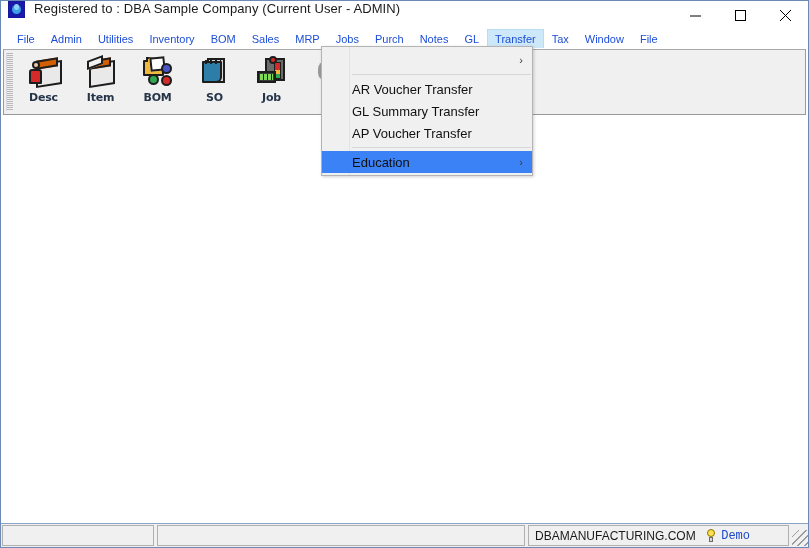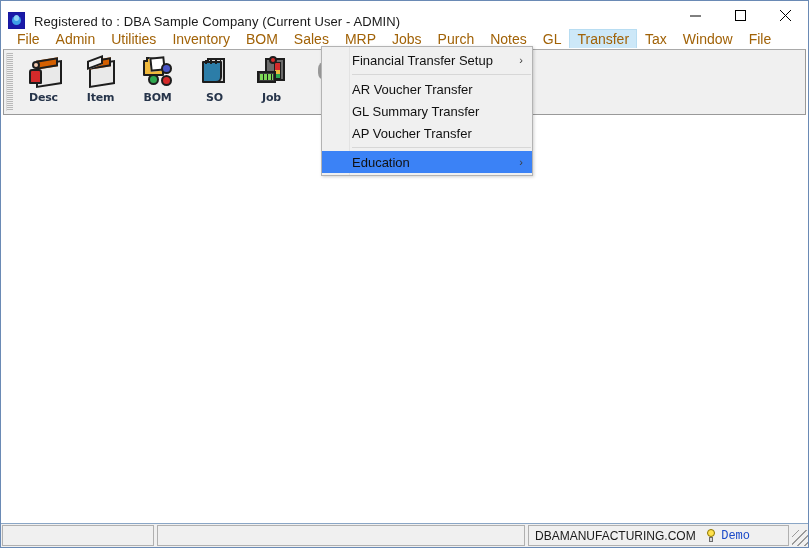--- a/index.html
+++ b/index.html
@@ -25,21 +25,21 @@
     display: flex;
     flex-direction: column;
   }
 
   
   #title-bar {
     height: 28px;
     min-height: 28px;
     background: #ffffff;
     display: flex;
-    align-items: flex-end;
+    align-items: flex-start;
     position: relative;
   }
   #app-icon {
     width: 17px;
     height: 17px;
     margin-left: 7px;
     margin-right: 9px;
     background: #1a1aa8;
     border: 1px solid #1717a0;
     box-sizing: border-box;
@@ -90,22 +90,22 @@
     height: 19px;
     min-height: 19px;
     background: #ffffff;
     display: flex;
     align-items: stretch;
     padding-left: 8px;
     position: relative;
     z-index: 40;
   }
   .menu-item {
-    font-size: 14px;
-    color: #a16207;
+    font-size: 11px;
+    color: #1d4ed8;
     padding: 0 8px;
     display: flex;
     align-items: center;
     cursor: default;
     white-space: nowrap;
   }
   .menu-item.active {
     background: #cde8f8;
     border: 1px solid #b8ddf2;
     border-bottom: none;
@@ -597,21 +597,20 @@
       <span id="sb-demo">
         <span id="bulb-icon"></span>
         <span id="demo-text">Demo</span>
       </span>
     </div>
     <div id="resize-grip"></div>
   </div>
 
   <div id="transfer-menu">
     <div class="mi">
-      <span>Financial Transfer Setup</span>
       <span class="arrow">›</span>
     </div>
     <div class="msep"></div>
     <div class="mi">
       <span>AR Voucher Transfer</span>
     </div>
     <div class="mi">
       <span>GL Summary Transfer</span>
     </div>
     <div class="mi">

